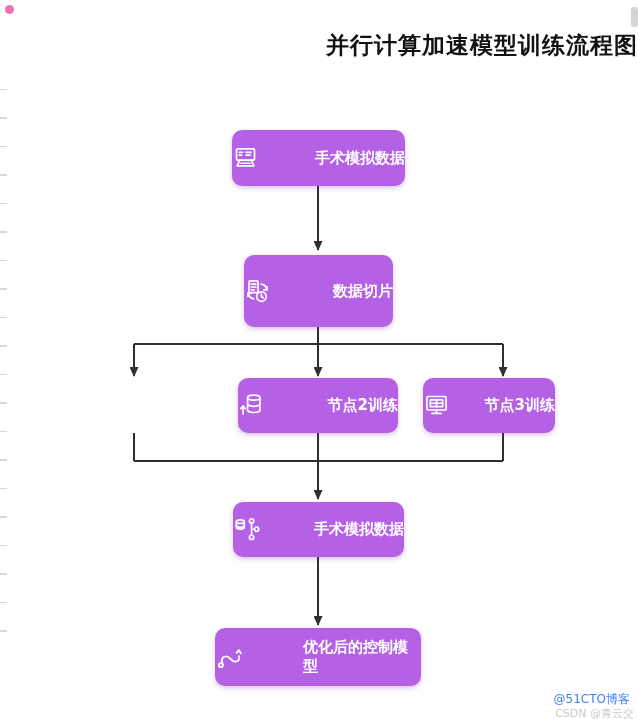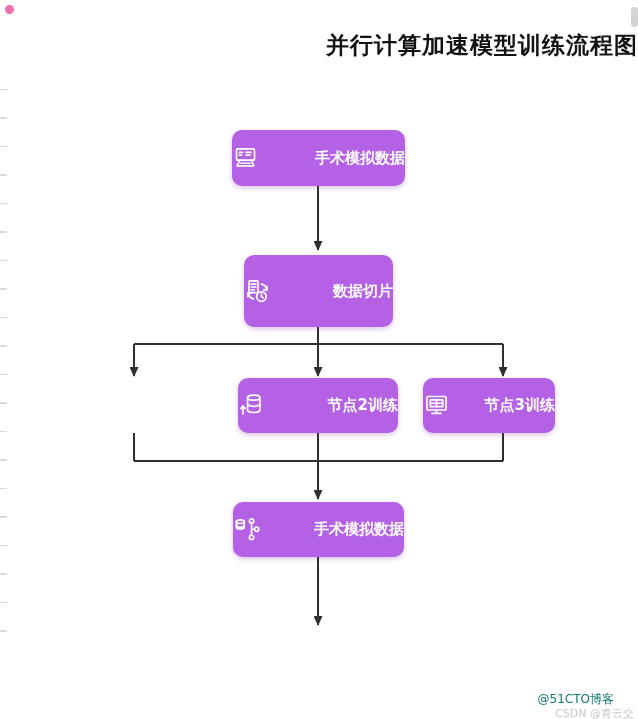--- a/index.html
+++ b/index.html
@@ -18,21 +18,21 @@
 
   svg.connectors{position:absolute;left:0;top:0;pointer-events:none;}
 
   .node{position:absolute;display:flex;align-items:center;justify-content:space-between;gap:9px;
     background:var(--node-bg,#b561e6);border-radius:10px;color:#ffffff;font-weight:bold;font-size:15px;
     box-shadow:0 2px 5px rgba(120,40,170,.28);cursor:pointer;}
   .node .icon{flex:0 0 auto;display:flex;align-items:center;}
   .node .lbl{white-space:nowrap;}
   .node .lbl.wrap{white-space:normal;max-width:118px;line-height:1.3;text-align:left;}
 
-  .wm1{position:absolute;right:24px;top:691px;font-size:12px;color:#0f766e;}
+  .wm1{position:absolute;right:8px;top:691px;font-size:12px;color:#3b82f6;}
   .wm2{position:absolute;right:4px;top:706px;font-size:11px;color:#c9c9c9;}
 </style>
 </head>
 <body>
 
 <div class="canvas">
 
   <div class="ruled"></div>
   <div class="corner-dot"></div>
   <div class="scroll-thumb"></div>
@@ -123,17 +123,27 @@
         <path d="M3 8.5c0 .9 1.6 1.6 3.5 1.6S10 9.4 10 8.5"></path>
         <circle cx="16.5" cy="4.5" r="1.9"></circle>
         <circle cx="16.5" cy="19" r="1.9"></circle>
         <circle cx="21" cy="11.8" r="1.9"></circle>
         <path d="M16.5 6.4v10.7M16.5 11.8h2.6"></path>
       </svg>
     </span>
     <span class="lbl">手术模拟数据</span>
   </div>
 
+  <div class="node" style="left:215px;top:628px;width:206px;height:58px">
+    <span class="icon">
+      <svg viewBox="0 0 24 24" width="28" height="28" fill="none" stroke="#fff" stroke-width="1.6" stroke-linecap="round" stroke-linejoin="round">
+        <circle cx="5" cy="19" r="1.7"></circle>
+        <path d="M6.5 18c-2-3.5 0-6.5 3-6.5 3.8 0 4.2 4.5 8 4.5 2.6 0 4-2.2 3-4.8"></path>
+        <path d="M18.5 8.5l2-2.3 1.6 2.6"></path>
+      </svg>
+    </span>
+    <span class="lbl wrap">优化后的控制模型</span>
+  </div>
 
   <div class="wm1">@51CTO博客</div>
   <div class="wm2">CSDN @青云交</div>
 
 </div>
 
 </body></html>

